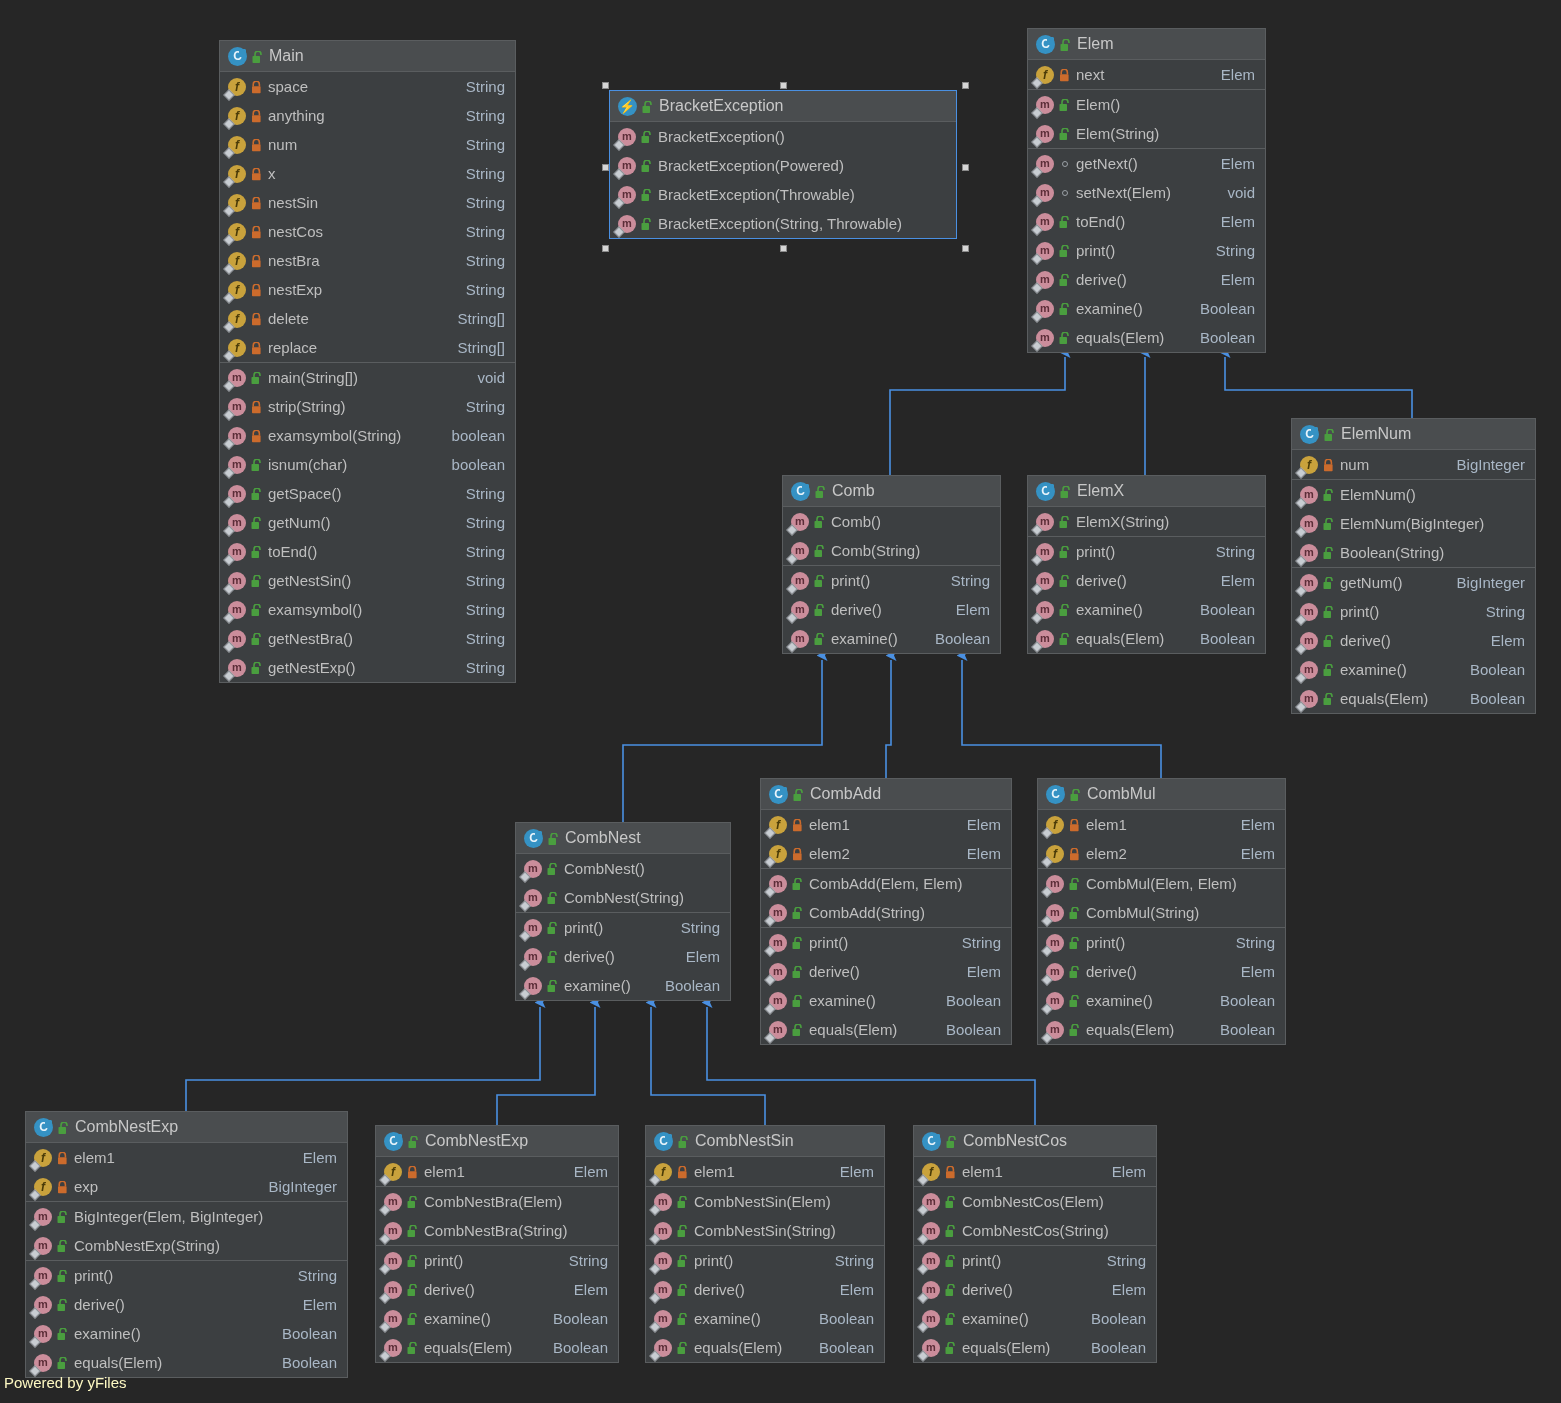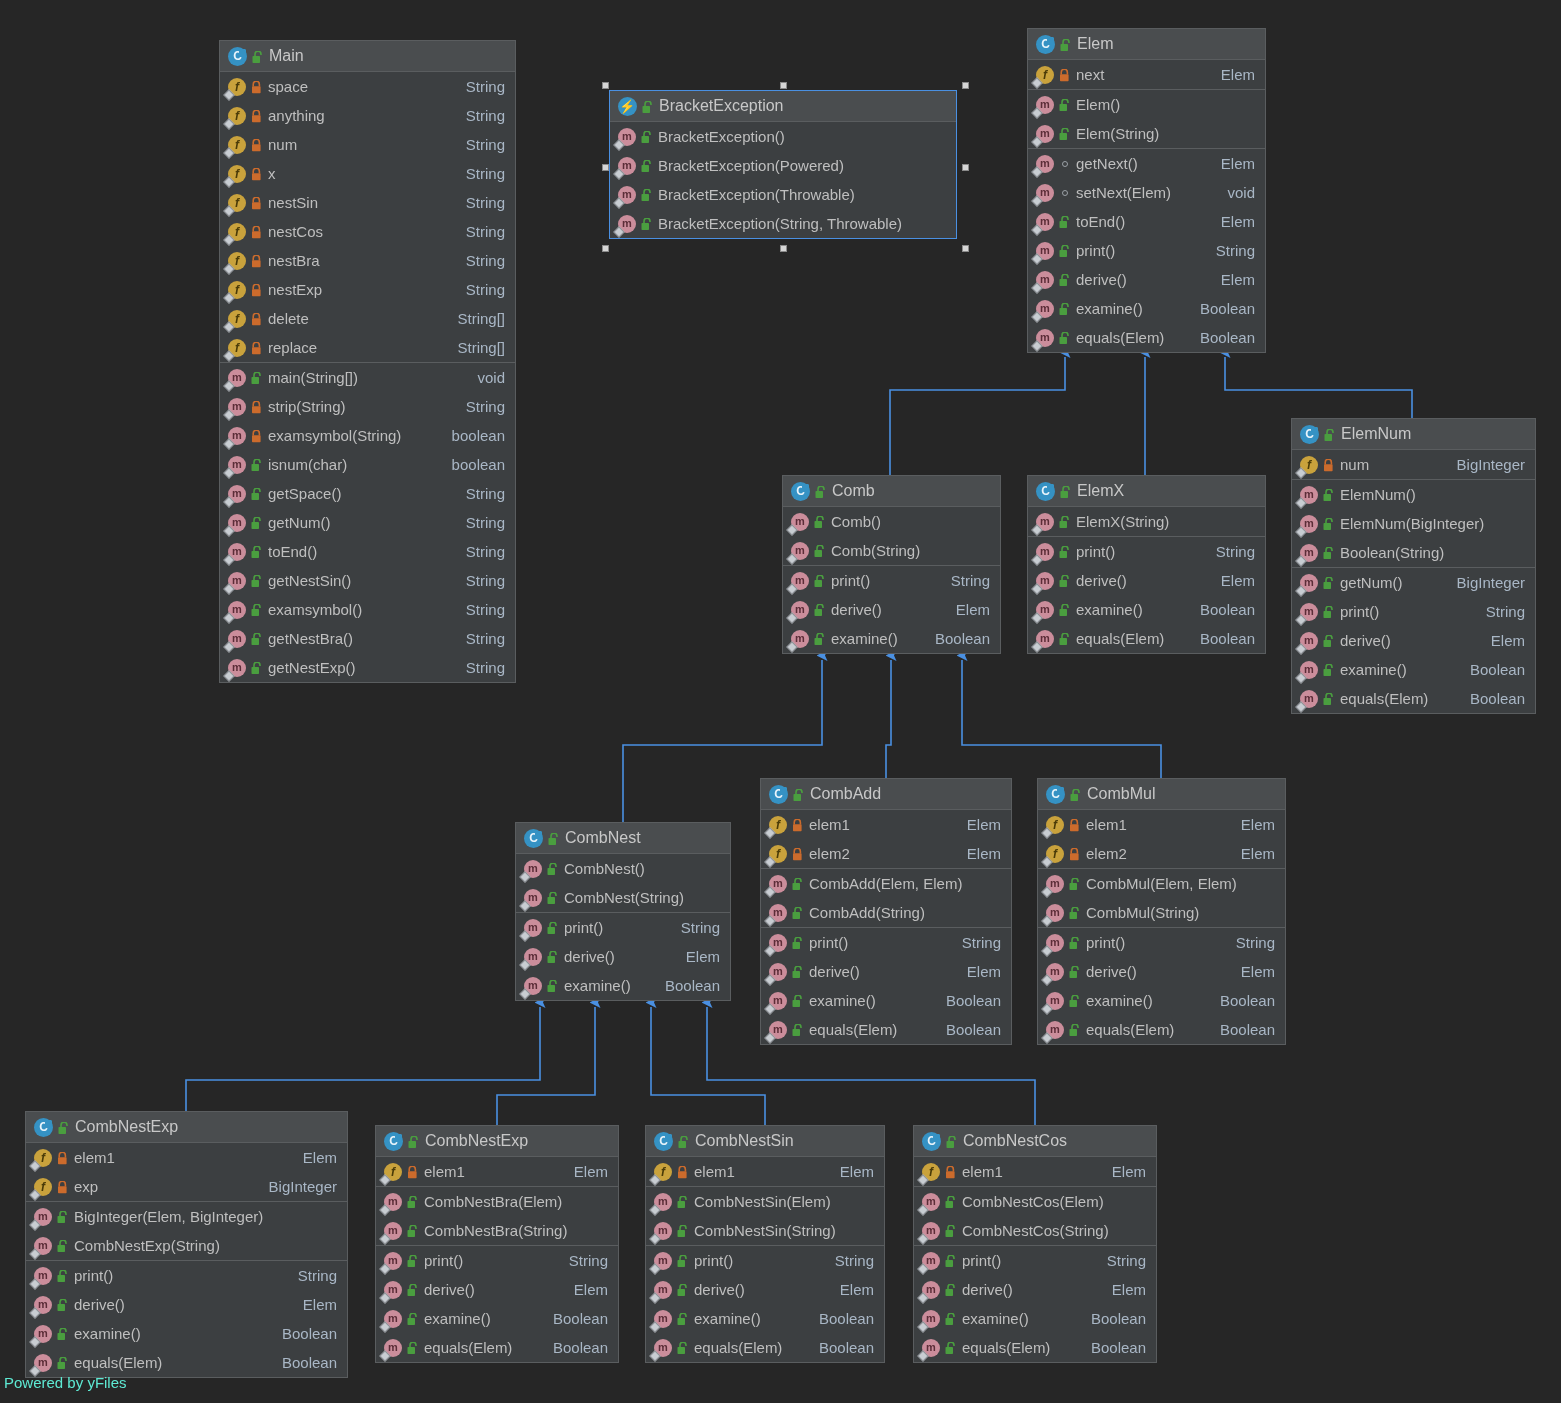--- a/index.html
+++ b/index.html
@@ -93,21 +93,21 @@
     box-sizing:border-box;
   }
 
   .handle{
     position:absolute;width:7px;height:7px;background:#d6d6d6;
     border:1px solid #8a8a8a;box-sizing:border-box;
   }
 
   .watermark{
     position:absolute;left:4px;top:1374px;
-    font-size:15px;color:#5eead4;
+    font-size:15px;color:#fef9c3;
   }
 </style>
 </head>
 <body>
 
 <div id="canvas">
 
   <svg class="edges" id="edge-svg" viewBox="0 0 1561 1403" xmlns="http://www.w3.org/2000/svg">
     <defs>
       <marker id="arrowhead" markerWidth="12" markerHeight="11" refX="1" refY="5.5" orient="auto" markerUnits="userSpaceOnUse">

